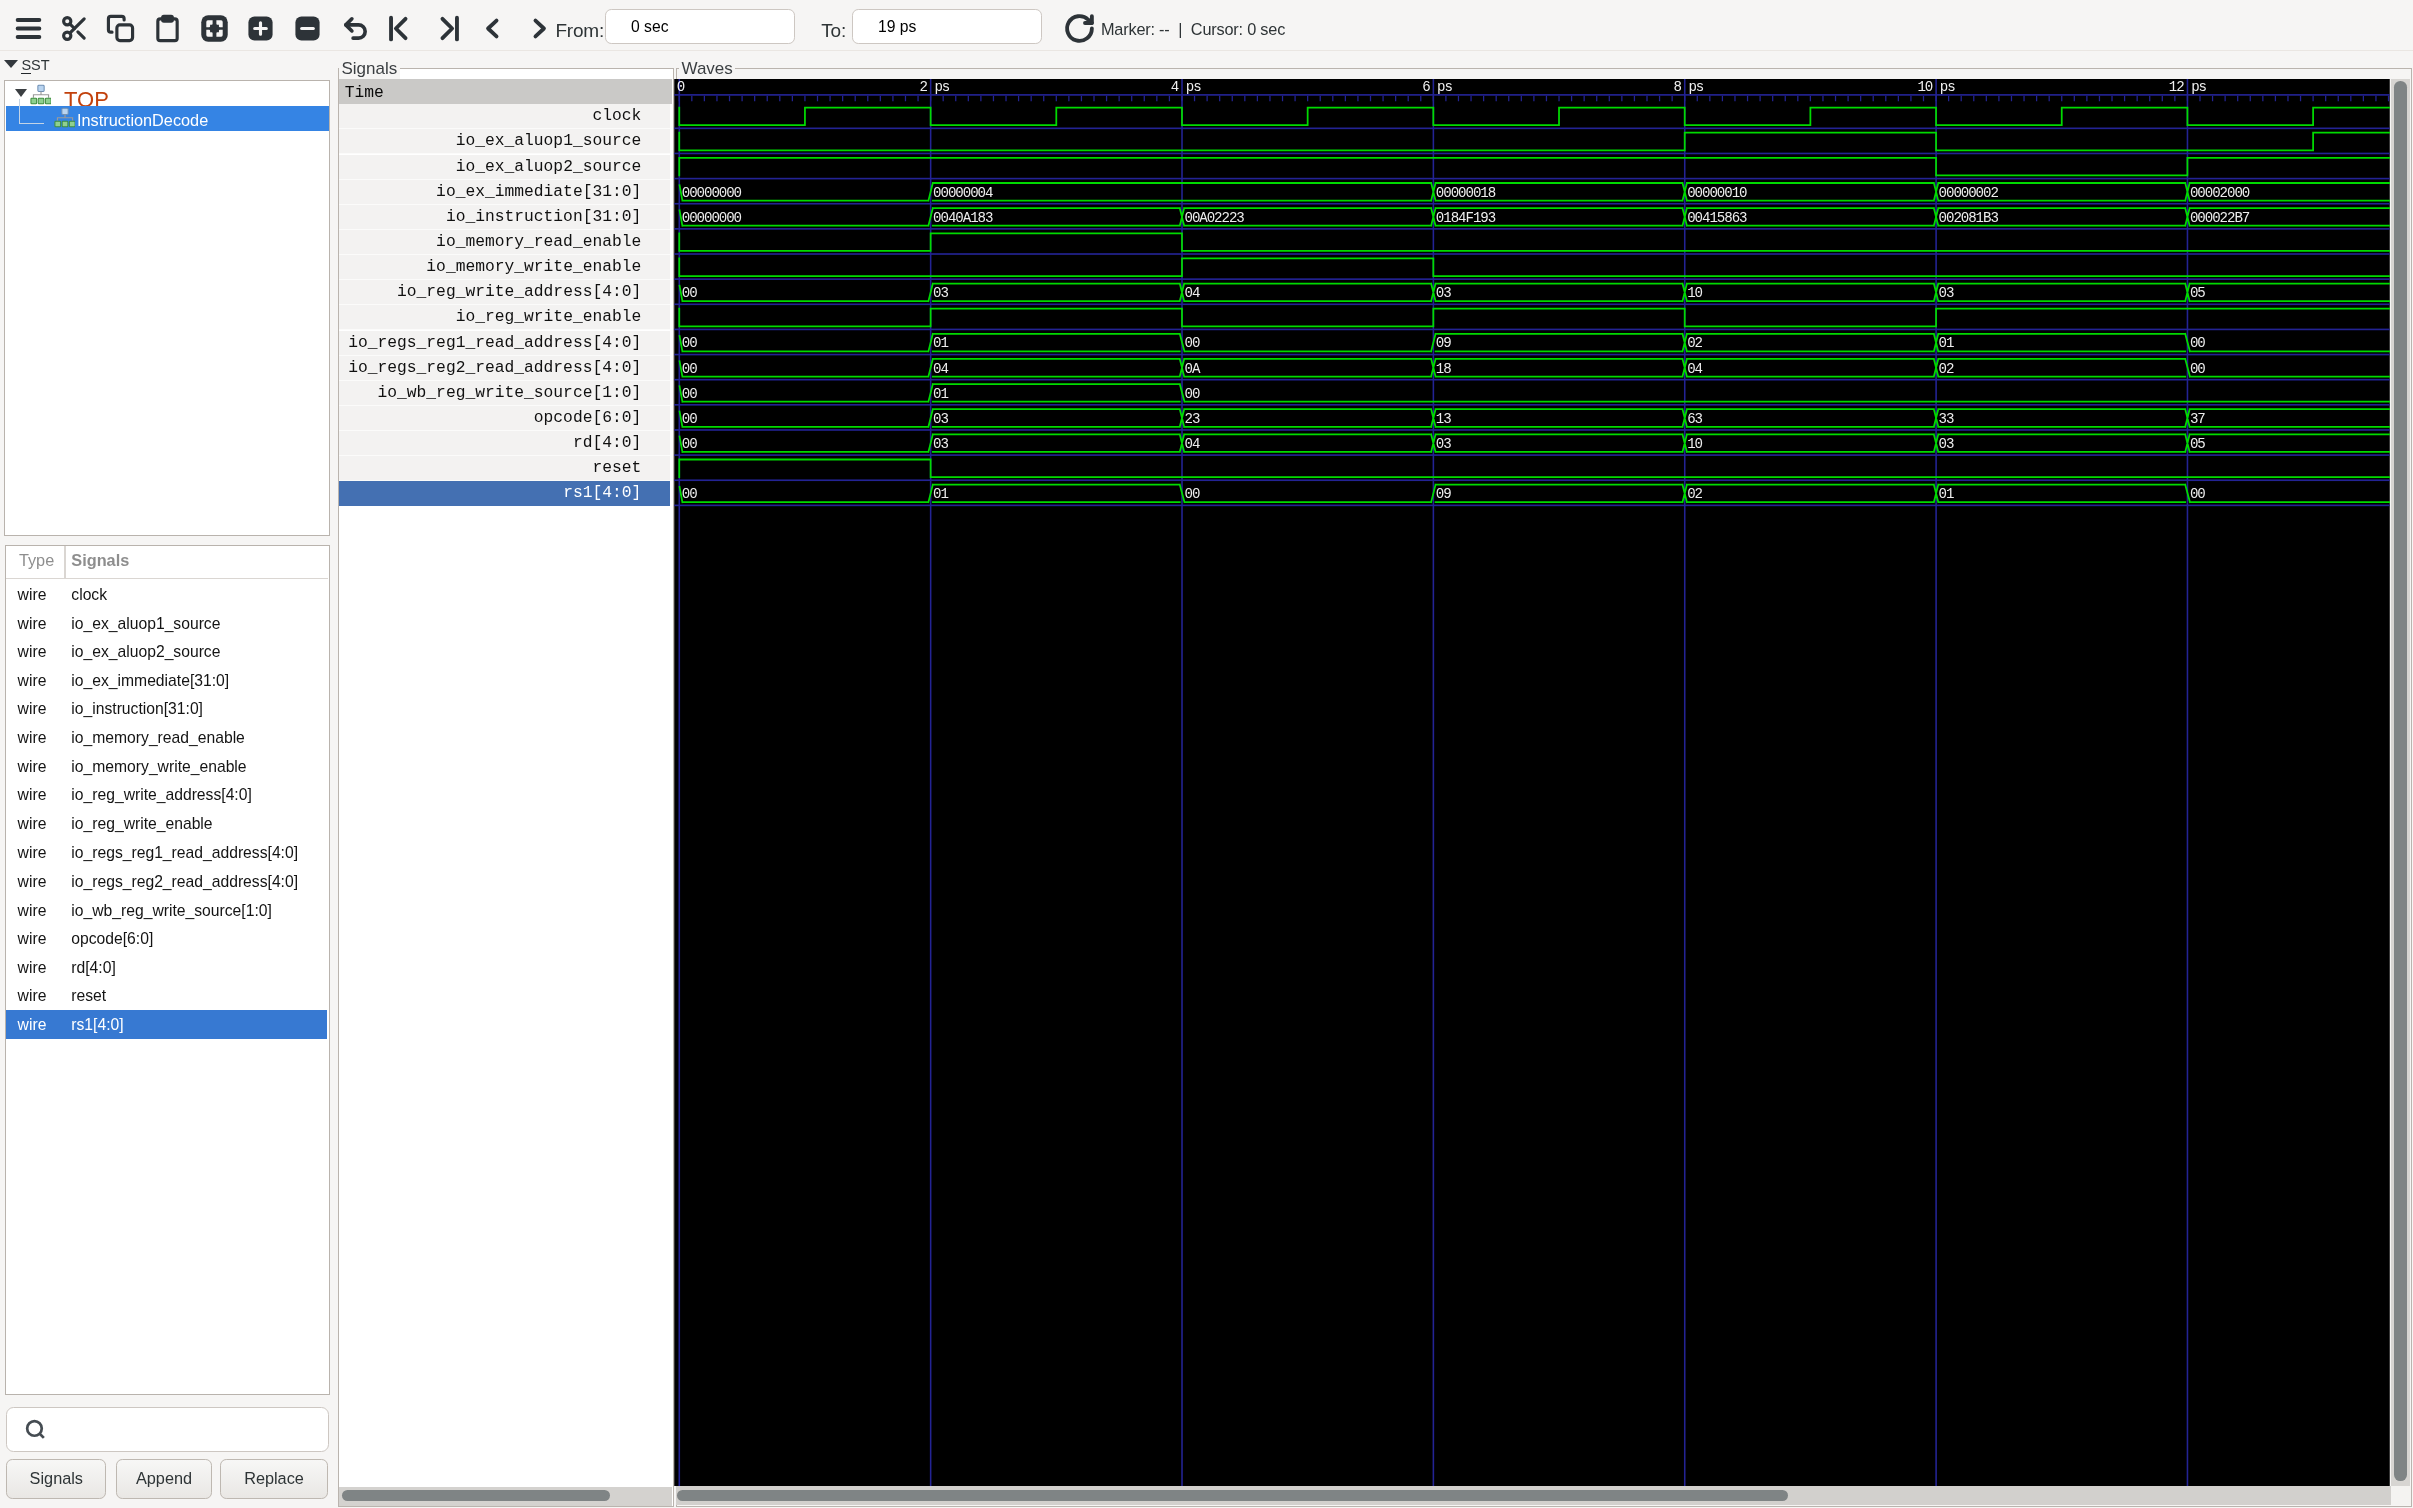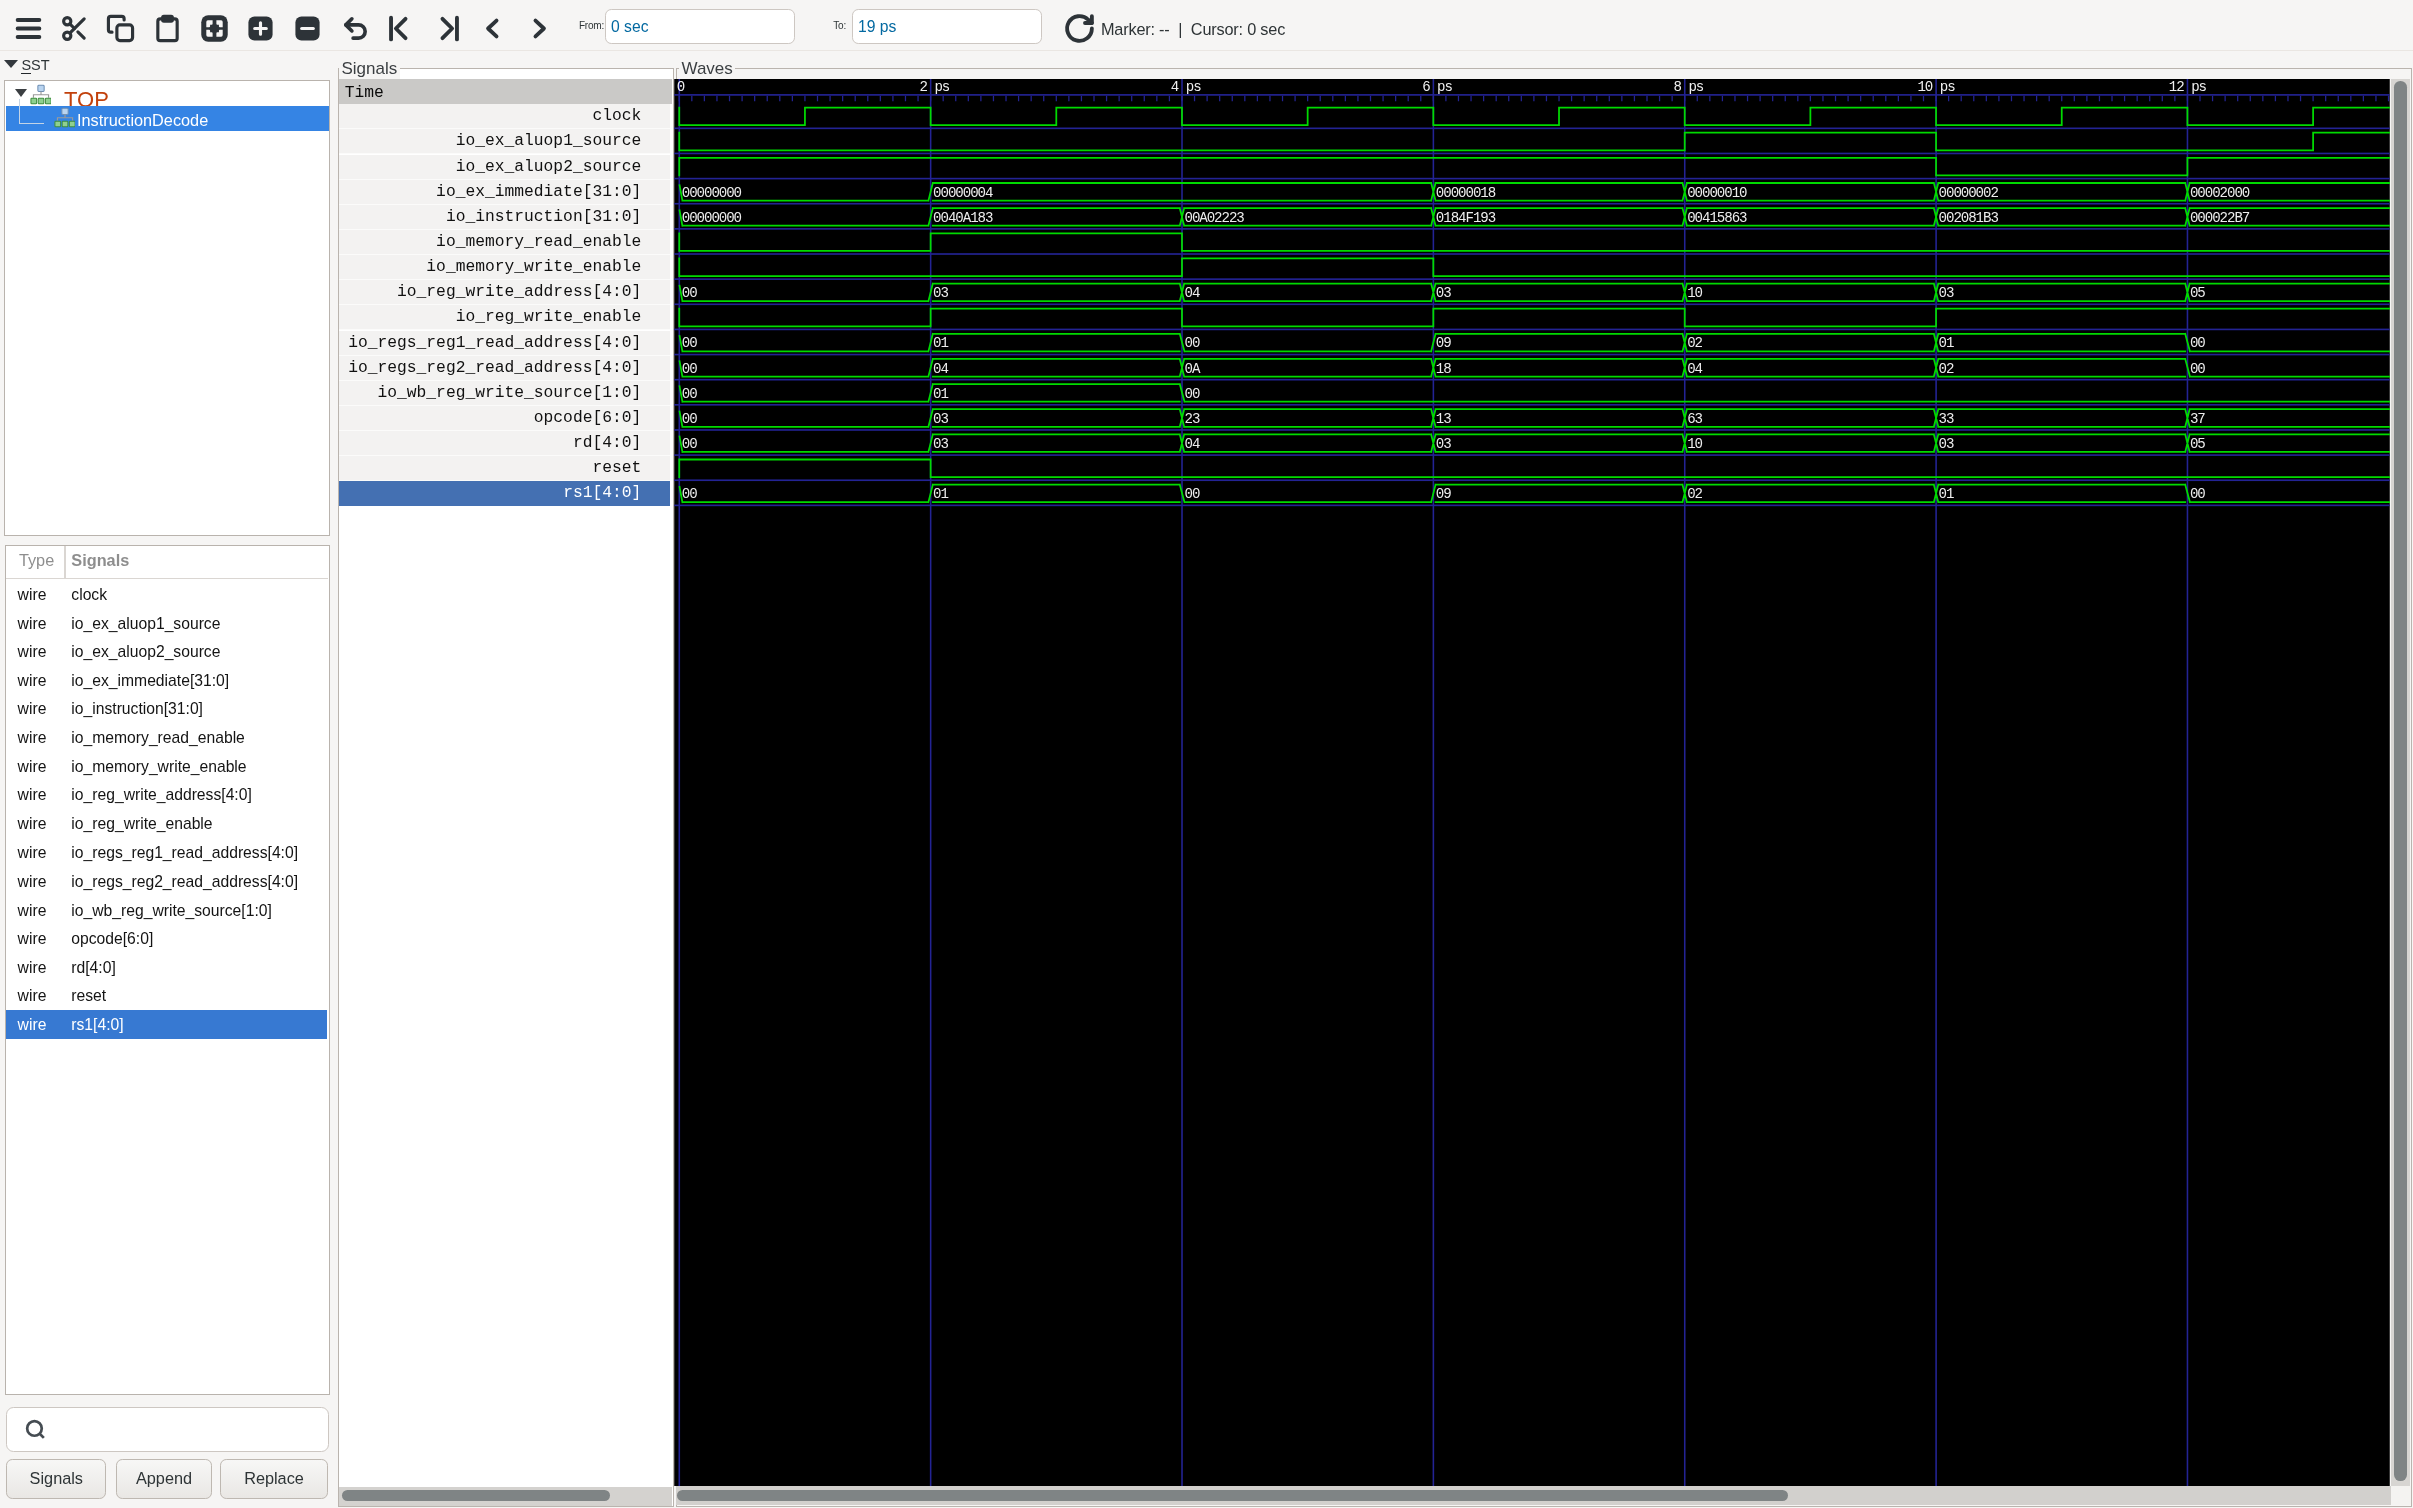--- a/index.html
+++ b/index.html
@@ -1,18 +1,18 @@
 <!DOCTYPE html>
 <html style="font-size:10px"><head><meta charset="utf-8"><style>
 * { margin:0; padding:0; box-sizing:border-box; }
 html,body { width:2413px; height:1508px; background:#f6f5f4; font-family:"Liberation Sans", sans-serif; overflow:hidden; }
 .abs { position:absolute; }
 .ticon { position:absolute; top:14px; }
-.tlabel { position:absolute; top:19.5px; font-size:10px; color:#2e3436; letter-spacing:-0.2px; }
-.tinput { position:absolute; top:8.8px; width:190px; height:35px; background:#fff; border:1.3px solid #cdc7c2; border-radius:6.3px; font-size:15.7px; color:#0369a1; padding-left:5px; line-height:33px; }
+.tlabel { position:absolute; top:19.5px; font-size:19px; color:#2e3436; letter-spacing:-0.2px; }
+.tinput { position:absolute; top:8.8px; width:190px; height:35px; background:#fff; border:1.3px solid #cdc7c2; border-radius:6.3px; font-size:15.7px; color:#000000; padding-left:25px; line-height:33px; }
 .frame-label { position:absolute; font-size:17px; color:#3b3f42; }
 .panel { position:absolute; background:#fff; border:1.3px solid #b9b3ad; }
 .mrow { position:absolute; left:1.3px; width:331px; height:25px; background:#f3f2f1; border-bottom:1.9px solid #fbfbfa;
         font-family:"Liberation Mono", monospace; font-size:16.3px; color:#101010; text-align:right; padding-right:29px; line-height:24px; }
 .mrow.sel { background:#4470b2; color:#fff; border-bottom:none; }
 .trow { position:absolute; left:1.3px; width:321px; height:29px; font-size:15.7px; color:#141414; line-height:29px; }
 .trow .twire { position:absolute; left:11.3px; }
 .trow .tname { position:absolute; left:65px; }
 .trow.sel { background:#3779d2; color:#fff; }
 .btn { position:absolute; top:1459px; height:40px; background:linear-gradient(#f7f7f6,#e9e7e4); border:1.3px solid #beb8b1; border-radius:6.3px; font-size:16.3px; color:#2e3436; text-align:center; line-height:37px; }

